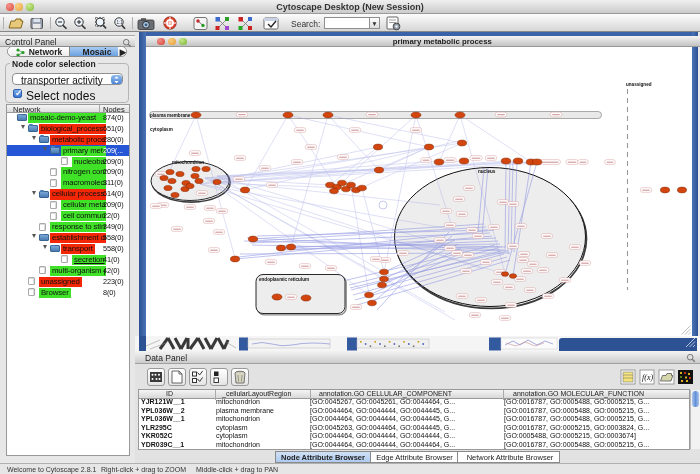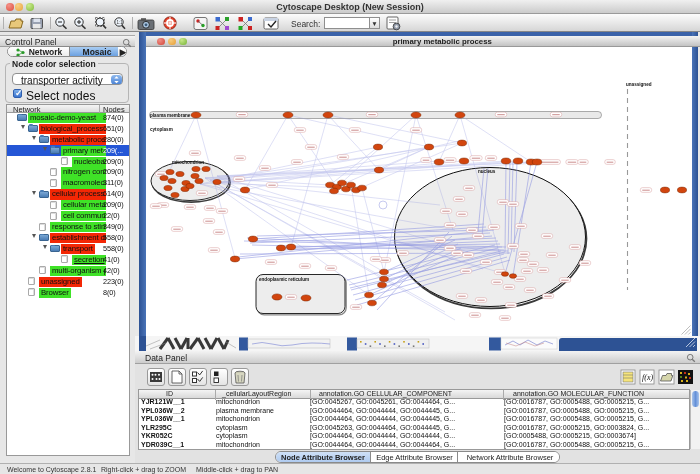--- a/index.html
+++ b/index.html
@@ -45,21 +45,21 @@
 
 #dpanel{left:135px;top:351px;width:565px;height:112px;background:#e2e2e2}
 #dphead{left:0;top:0;width:565px;height:13px;background:linear-gradient(#f3f3f3,#cccccc);border-bottom:1px solid #a0a0a0}
 #dphead span{position:absolute;left:10px;top:1.5px;font-size:8.5px;color:#222}
 .dbtn{position:absolute;top:17px;width:18px;height:18px;background:linear-gradient(#fff,#e4e4e4);border:1px solid #999;border-radius:3px}
 #dtable{position:absolute;left:3px;top:37.5px;width:552px;height:61px;background:#fff;border:1px solid #999}
 #dthead{position:absolute;left:3px;top:37.5px;width:552px;height:10px;background:linear-gradient(#f4f4f4,#d9d9d9);border:1px solid #999;font-size:7px;color:#222;text-align:center}
 .drow{position:absolute;left:3px;width:552px;height:8.55px;font-size:7px;color:#111;white-space:nowrap}
 .drow span{position:absolute;top:0}
 .dc1{left:3px;font-weight:bold}.dc2{left:78px}.dc3{left:172px}.dc4{left:366px}
-#dtabs{position:absolute;left:140px;top:100px;width:285px;height:12px;border:1px solid #8a8a8a;border-radius:6px;background:#fff;font-size:7.5px;color:#222;overflow:hidden}
+#dtabs{position:absolute;left:140px;top:100px;width:285px;height:12px;border:1px solid #8a8a8a;border-radius:0;background:#fff;font-size:7.5px;color:#222;overflow:hidden}
 .dtabseg{position:absolute;top:0;height:12px;text-align:center;line-height:11px}
 
 #status{left:0;top:463px;width:700px;height:11px;background:#e6e6e6;border-top:1px solid #b0b0b0;font-size:7px;color:#333}
 #status span{position:absolute;top:1.5px}
 </style></head><body>
 
 <div class="abs" id="mtitle">
  <div class="tl" style="left:6px;background:radial-gradient(circle at 35% 30%,#f5928a,#dd4e3d)"></div>
  <div class="tl" style="left:15px;background:radial-gradient(circle at 35% 30%,#f8d187,#e9a33c)"></div>
  <div class="tl" style="left:26px;background:radial-gradient(circle at 35% 30%,#cdeb8f,#7fbb3a)"></div>

